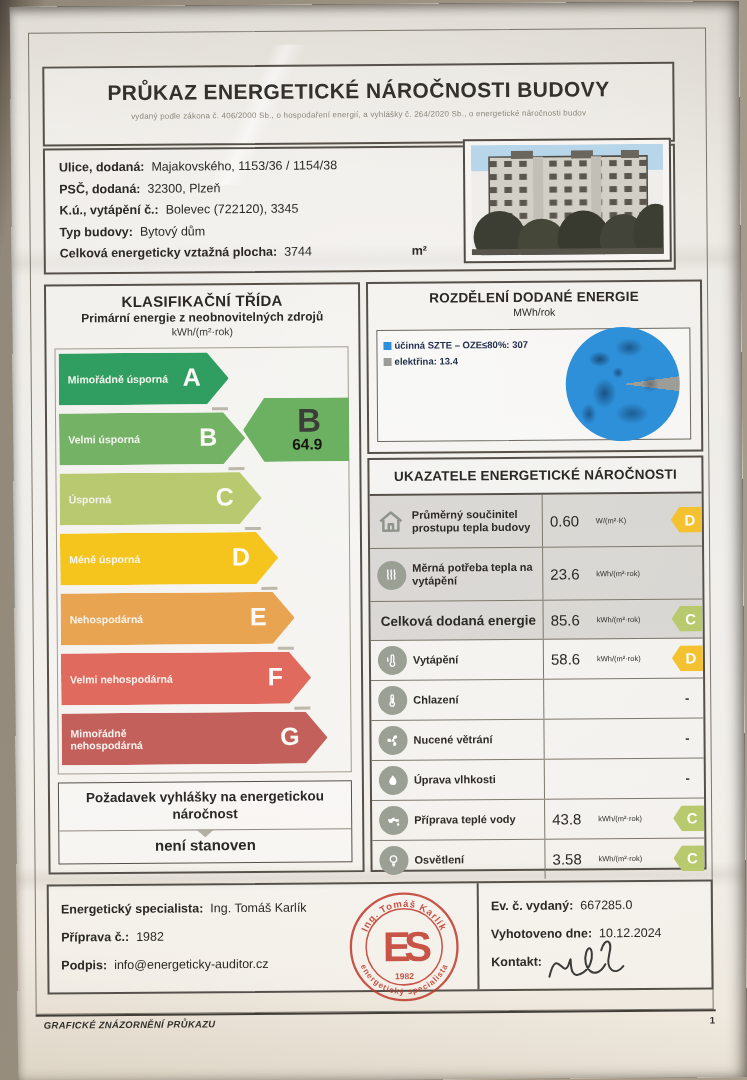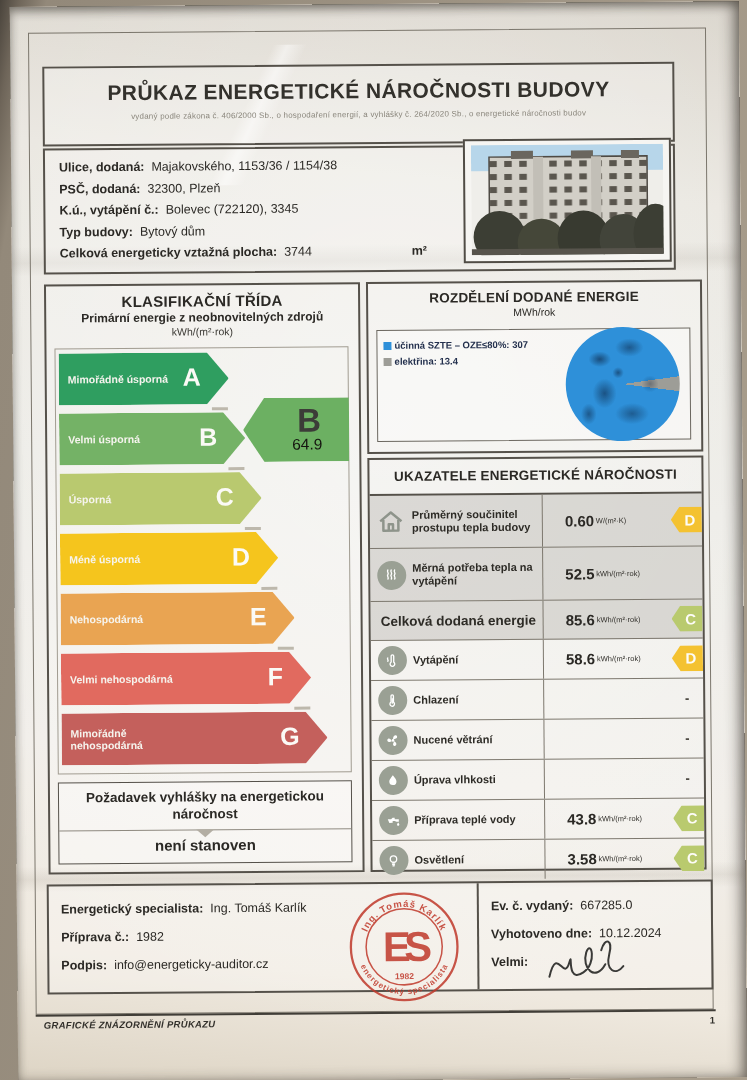--- a/index.html
+++ b/index.html
@@ -53,21 +53,21 @@
   .class-arrow{position:relative;height:52px;display:flex;align-items:center;
     clip-path:polygon(0 0, calc(100% - 22px) 0, 100% 50%, calc(100% - 22px) 100%, 0 100%);}
   .class-label{color:#f6f4ee;font-size:10.5px;font-weight:bold;line-height:12px;padding-left:9px;width:120px;}
   .class-letter{position:absolute;right:28px;top:50%;transform:translateY(-54%);
     color:#fbfaf6;font-size:25px;font-weight:bold;}
   .tickmark{position:absolute;width:16px;height:3px;background:#bdb8ac;}
   #rating-marker{position:absolute;left:196px;top:113px;width:106px;height:64px;
     clip-path:polygon(0 50%, 20% 0, 100% 0, 100% 100%, 20% 100%);
     display:flex;flex-direction:column;align-items:center;justify-content:center;}
   #rating-letter{font-size:33px;font-weight:bold;color:#3c3c38;line-height:30px;margin-left:26px;}
-  #rating-value{font-size:15.5px;font-weight:normal;color:#15140f;margin-left:22px;}
+  #rating-value{font-size:15.5px;font-weight:bold;color:#15140f;margin-left:22px;}
   #req-box{position:absolute;left:8px;top:496px;width:292px;height:80px;border:1.5px solid #55514a;background:rgba(255,255,255,.3);}
   #req-title{padding-top:6px;text-align:center;font-size:13.5px;font-weight:bold;line-height:17px;}
   #req-divider{position:absolute;left:0;top:47px;width:100%;border-top:1px solid #8f8a80;}
   #req-chevron{position:absolute;left:50%;top:47px;transform:translateX(-50%);
     width:0;height:0;border-left:9px solid transparent;border-right:9px solid transparent;border-top:8px solid #b3aea3;}
   #req-value{position:absolute;left:0;top:54px;width:100%;text-align:center;font-size:15px;font-weight:bold;}
 
   
   #split-box{left:354px;top:278px;width:332px;height:168px;}
   #split-head{margin-top:7px;text-align:center;font-size:13.5px;font-weight:bold;letter-spacing:.2px;}
@@ -92,22 +92,22 @@
   #ind-box{left:354px;top:454px;width:332px;height:410px;background:rgba(255,255,255,.2);}
   #ind-head{height:34px;line-height:34px;text-align:center;font-size:13.5px;font-weight:bold;letter-spacing:.2px;border-bottom:2px solid #55514a;}
   #ind-rows{position:absolute;left:0;top:36px;width:100%;bottom:0;display:flex;flex-direction:column;}
   .ind-row{display:grid;grid-template-columns:42px 1fr 54px 66px 40px;align-items:center;border-bottom:1px solid #7d786e;flex:none;}
   .ind-row:last-child{border-bottom:none;}
   .ind-row.shaded{background:rgba(150,148,140,.28);}
   .ind-icon{display:flex;align-items:center;justify-content:center;}
   .icon-circle{width:29px;height:29px;border-radius:50%;background:#9aa094;display:flex;align-items:center;justify-content:center;}
   .ind-label{font-size:11px;font-weight:bold;line-height:13px;color:#2d2b26;padding-right:4px;}
   .ind-label.big{font-size:13.5px;line-height:15px;}
-  .ind-value{font-size:15px;font-weight:bold;align-self:stretch;display:flex;align-items:center;
-    border-left:1px solid #7d786e;padding-left:22px;}
+  .ind-value{font-size:15px;font-weight:normal;align-self:stretch;display:flex;align-items:center;
+    border-left:1px solid #7d786e;padding-left:7px;}
   .ind-unit{font-size:7.5px;color:#33312c;}
   .ind-badge-cell{display:flex;align-items:center;justify-content:flex-end;}
   .ind-badge{width:31px;height:26px;clip-path:polygon(0 50%, 28% 0, 100% 0, 100% 100%, 28% 100%);
     display:flex;align-items:center;justify-content:center;}
   .ind-badge span{color:#fdfcf8;font-size:15px;font-weight:bold;margin-left:7px;}
   .ind-dash{font-size:13px;font-weight:bold;color:#4e4b44;padding-right:14px;}
 
   
   #cert-box{left:30px;top:878px;width:662px;height:106px;background:rgba(255,255,255,.3);}
   #cert-left{position:absolute;left:12px;top:9px;width:400px;}
@@ -284,21 +284,21 @@
           <div class="ind-icon">
             <div class="icon-circle">
               <svg width="18" height="18" viewBox="0 0 24 24" fill="none" stroke="#ffffff" stroke-width="1.8" stroke-linecap="round">
                 <path d="M7.5 5.5c-2 2.4 2 3.6 0 6c-2 2.4 2 3.6 0 6"></path>
                 <path d="M12 5.5c-2 2.4 2 3.6 0 6c-2 2.4 2 3.6 0 6"></path>
                 <path d="M16.5 5.5c-2 2.4 2 3.6 0 6c-2 2.4 2 3.6 0 6"></path>
               </svg>
             </div>
           </div>
           <div class="ind-label">Měrná potřeba tepla na vytápění</div>
-          <div class="ind-value">52.5</div>
+          <div class="ind-value">23.6</div>
           <div class="ind-unit">kWh/(m²·rok)</div>
           <div class="ind-badge-cell"></div>
         </div>
         <div class="ind-row shaded" style="height:38px;">
           <div class="ind-label big" style="grid-column:1 / 3;padding-left:10px;">Celková dodaná energie</div>
           <div class="ind-value">85.6</div>
           <div class="ind-unit">kWh/(m²·rok)</div>
           <div class="ind-badge-cell">
             <div class="ind-badge" style="background:#b9ca6e;">
               <span>C</span>
@@ -414,21 +414,21 @@
   <div class="box" id="cert-box">
     <div id="cert-left">
         <div class="cert-line"><b>Energetický specialista:</b><span>&nbsp; Ing. Tomáš Karlík</span></div>
         <div class="cert-line"><b>Příprava č.:</b><span>&nbsp; 1982</span></div>
         <div class="cert-line"><b>Podpis:</b><span>&nbsp; info@energeticky-auditor.cz</span></div>
       </div>
     <div id="cert-divider"></div>
     <div id="cert-right">
         <div class="cert-line"><b>Ev. č. vydaný:</b><span>&nbsp; 667285.0</span></div>
         <div class="cert-line"><b>Vyhotoveno dne:</b><span>&nbsp; 10.12.2024</span></div>
-        <div class="cert-line"><b>Velmi:</b><span>&nbsp; </span></div>
+        <div class="cert-line"><b>Kontakt:</b><span>&nbsp; </span></div>
       </div>
     <svg id="stamp" viewBox="0 0 124 124">
       <defs>
         <path id="stamp-top-arc" d="M 20,62 A 42,42 0 1 1 104,62"></path>
         <path id="stamp-bottom-arc" d="M 12,62 A 50,50 0 1 0 112,62"></path>
       </defs>
       <circle cx="62" cy="62" r="56" fill="none" stroke="#c0392b" stroke-width="2.4"></circle>
       <circle cx="62" cy="62" r="40" fill="none" stroke="#c0392b" stroke-width="1.6"></circle>
       <text id="stamp-top-text" font-size="10" font-weight="bold" fill="#c0392b" letter-spacing="1">
         <textPath href="#stamp-top-arc" startOffset="50%" text-anchor="middle">Ing. Tomáš Karlík</textPath>

